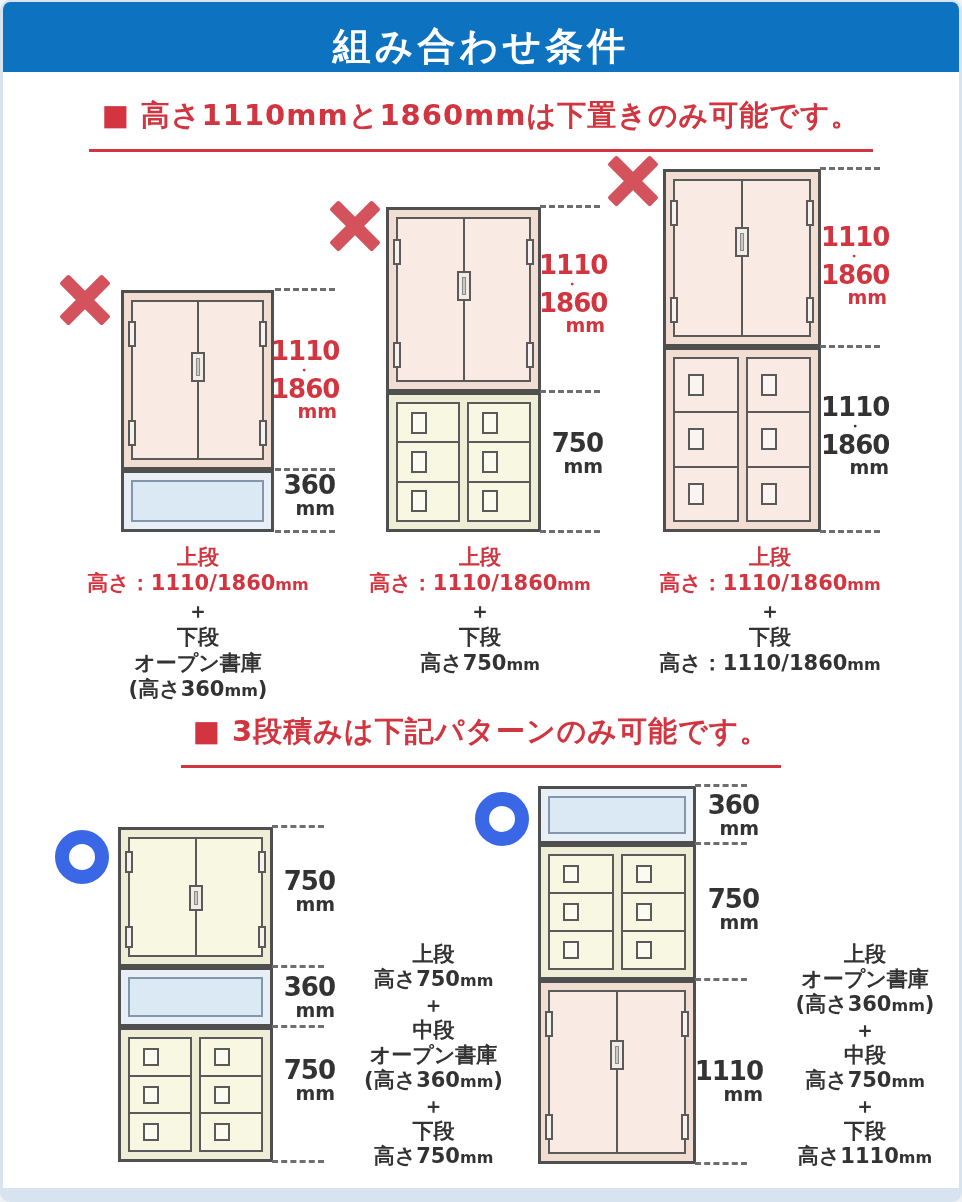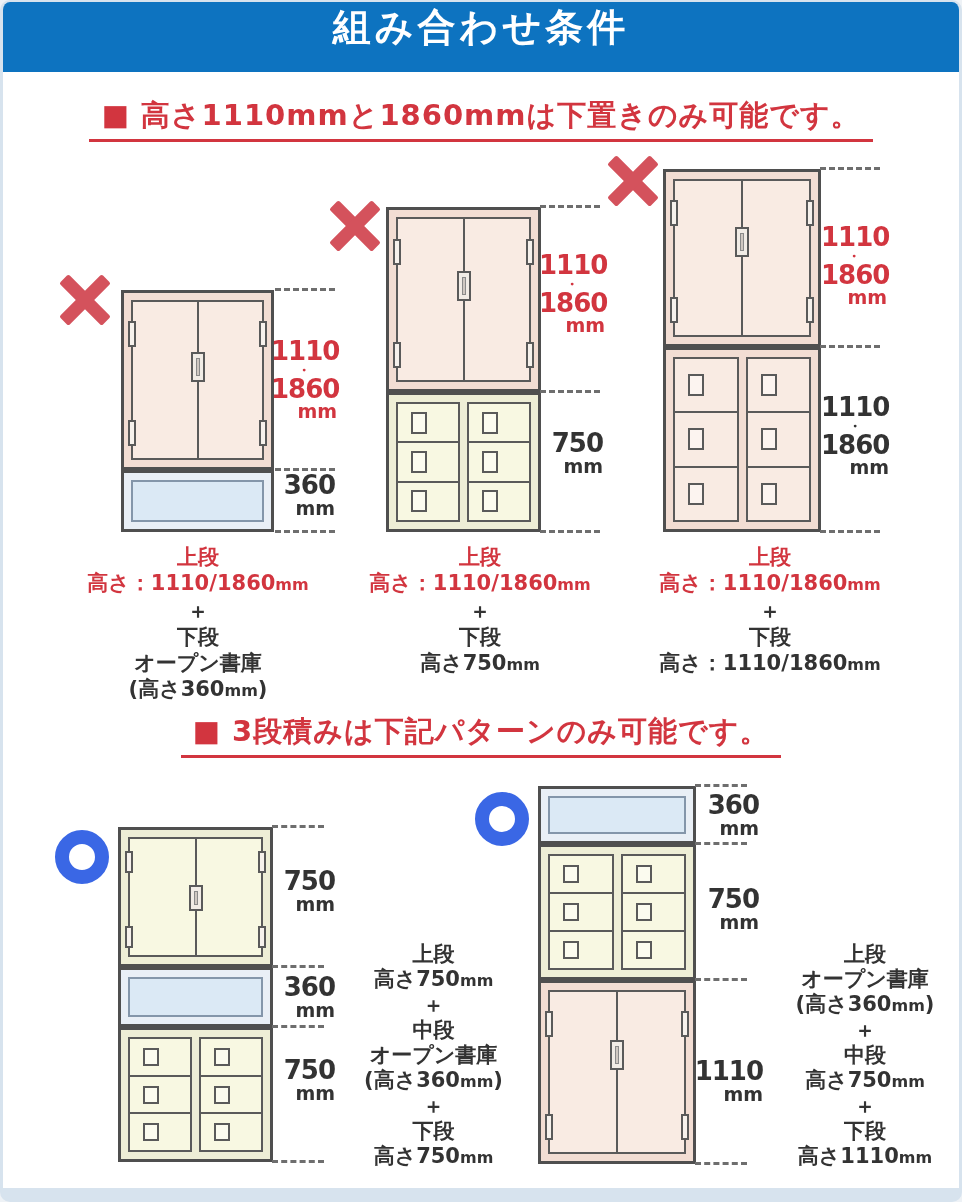--- a/index.html
+++ b/index.html
@@ -4,26 +4,26 @@
 <style>
   html,body{margin:0;padding:0;background:#eef2f6;}
   .page{
     position:relative;width:962px;height:1202px;background:#fff;
     font-family:"DejaVu Sans","Liberation Sans",sans-serif;
     border:solid #d7e3ee;border-width:2px 3px 14px 3px;
     border-radius:10px;box-sizing:border-box;overflow:hidden;
   }
   
   .top-banner{position:absolute;left:0;right:0;top:0;height:70px;background:#0d73c0;
-    display:flex;align-items:flex-start;justify-content:center;color:#fff;
+    display:flex;align-items:flex-end;justify-content:center;color:#fff;
     font-size:38px;font-weight:bold;letter-spacing:4px;}
   
   .h-red{position:absolute;left:0;width:100%;text-align:center;}
   .h-red span{display:inline-block;color:#d2353f;font-weight:bold;font-size:29px;
-    border-bottom:3px solid #d2353f;padding:0 12px 3px;letter-spacing:1px;}
+    border-bottom:3px solid #d2353f;padding:0 12px 13px;letter-spacing:1px;}
   
   .unit{position:absolute;border:3px solid #4f4f4f;box-sizing:border-box;}
   .u-pink{background:#f2ddd3;}
   .u-cream{background:#eeeed6;}
   .u-open{background:#e9eff6;}
   .door-area{position:absolute;inset:7px;border:2px solid #5a5a5a;}
   .p-pink{background:#f9ebe3;}
   .p-cream{background:#f8f8e2;}
   .door-split{position:absolute;left:50%;top:0;bottom:0;width:2px;margin-left:-1px;background:#5a5a5a;}
   .handle{position:absolute;left:50%;transform:translateX(-50%);width:14px;height:30px;

